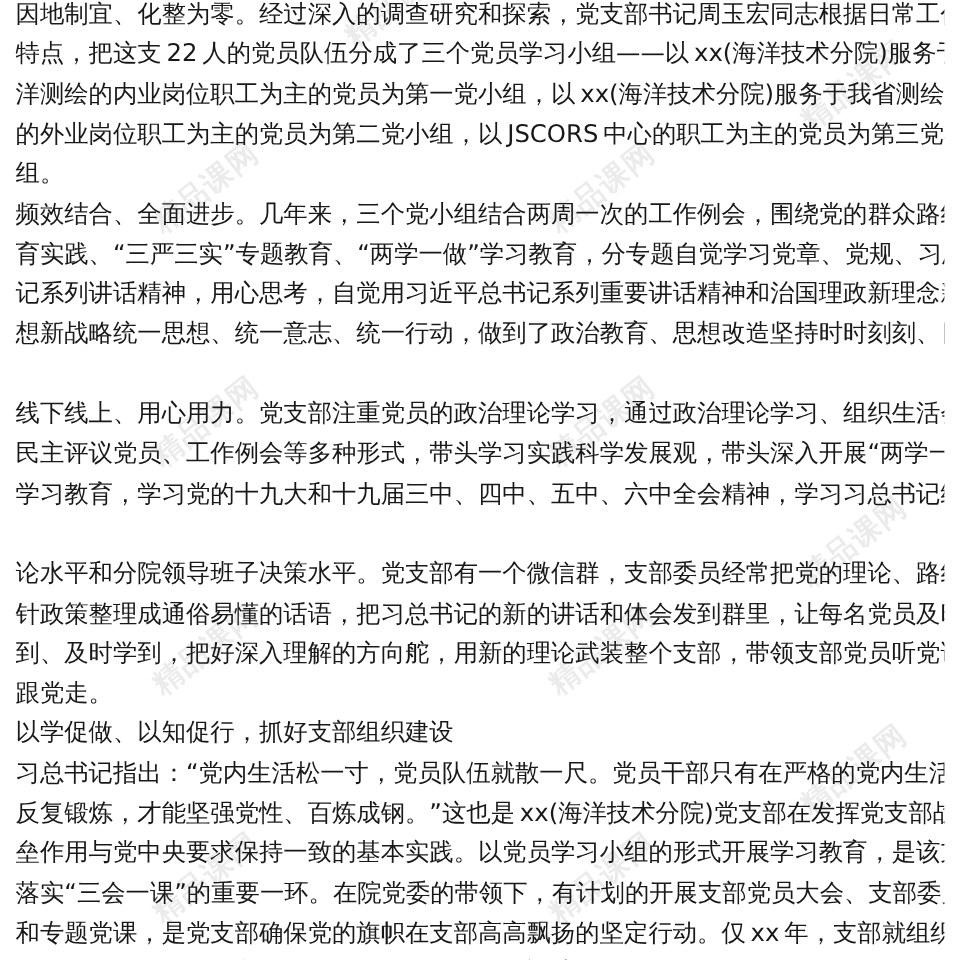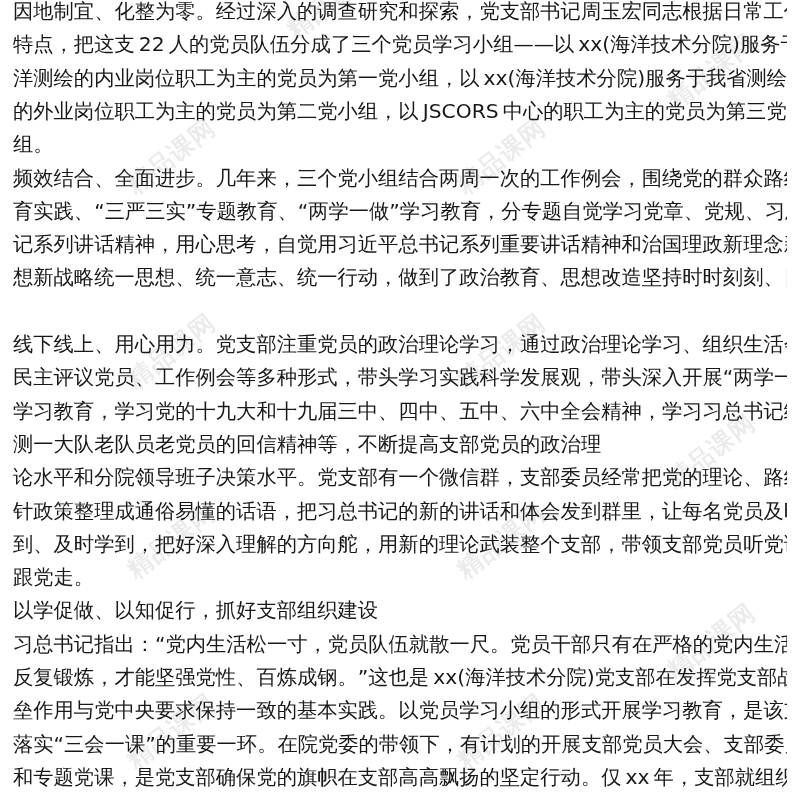--- a/index.html
+++ b/index.html
@@ -546,21 +546,20 @@
         <span>神</span>
         <span>，</span>
         <span>学</span>
         <span>习</span>
         <span>习</span>
         <span>总</span>
         <span>书</span>
         <span>记</span>
         <span>给</span>
       </div>
-      <div class="line last" style="top: 427.9px; font-size: 20.3px; line-height: 33.3px; color: rgb(24, 24, 24);">测一大队老队员老党员的回信精神等，不断提高支部党员的政治理</div>
       <div class="line j" style="top: 461.2px; font-size: 20.3px; line-height: 33.3px; color: rgb(24, 24, 24); display: flex; justify-content: space-between;">
         <span>论</span>
         <span>水</span>
         <span>平</span>
         <span>和</span>
         <span>分</span>
         <span>院</span>
         <span>领</span>
         <span>导</span>
         <span>班</span>

